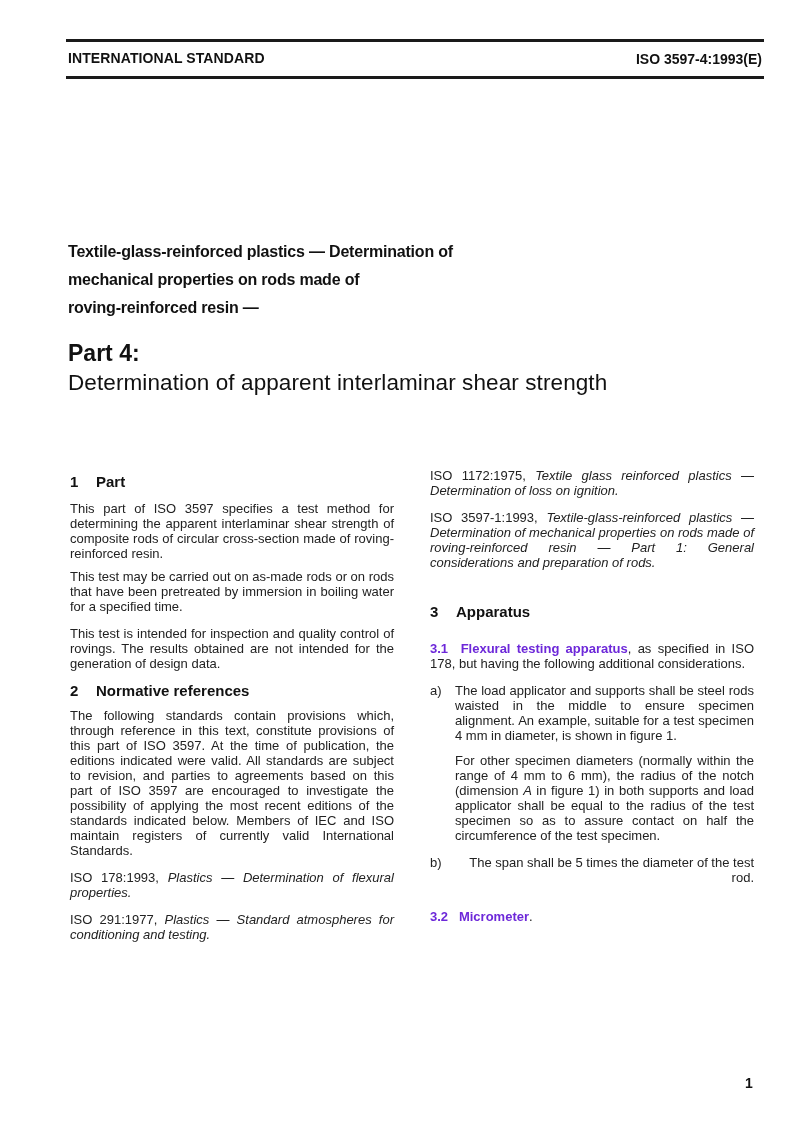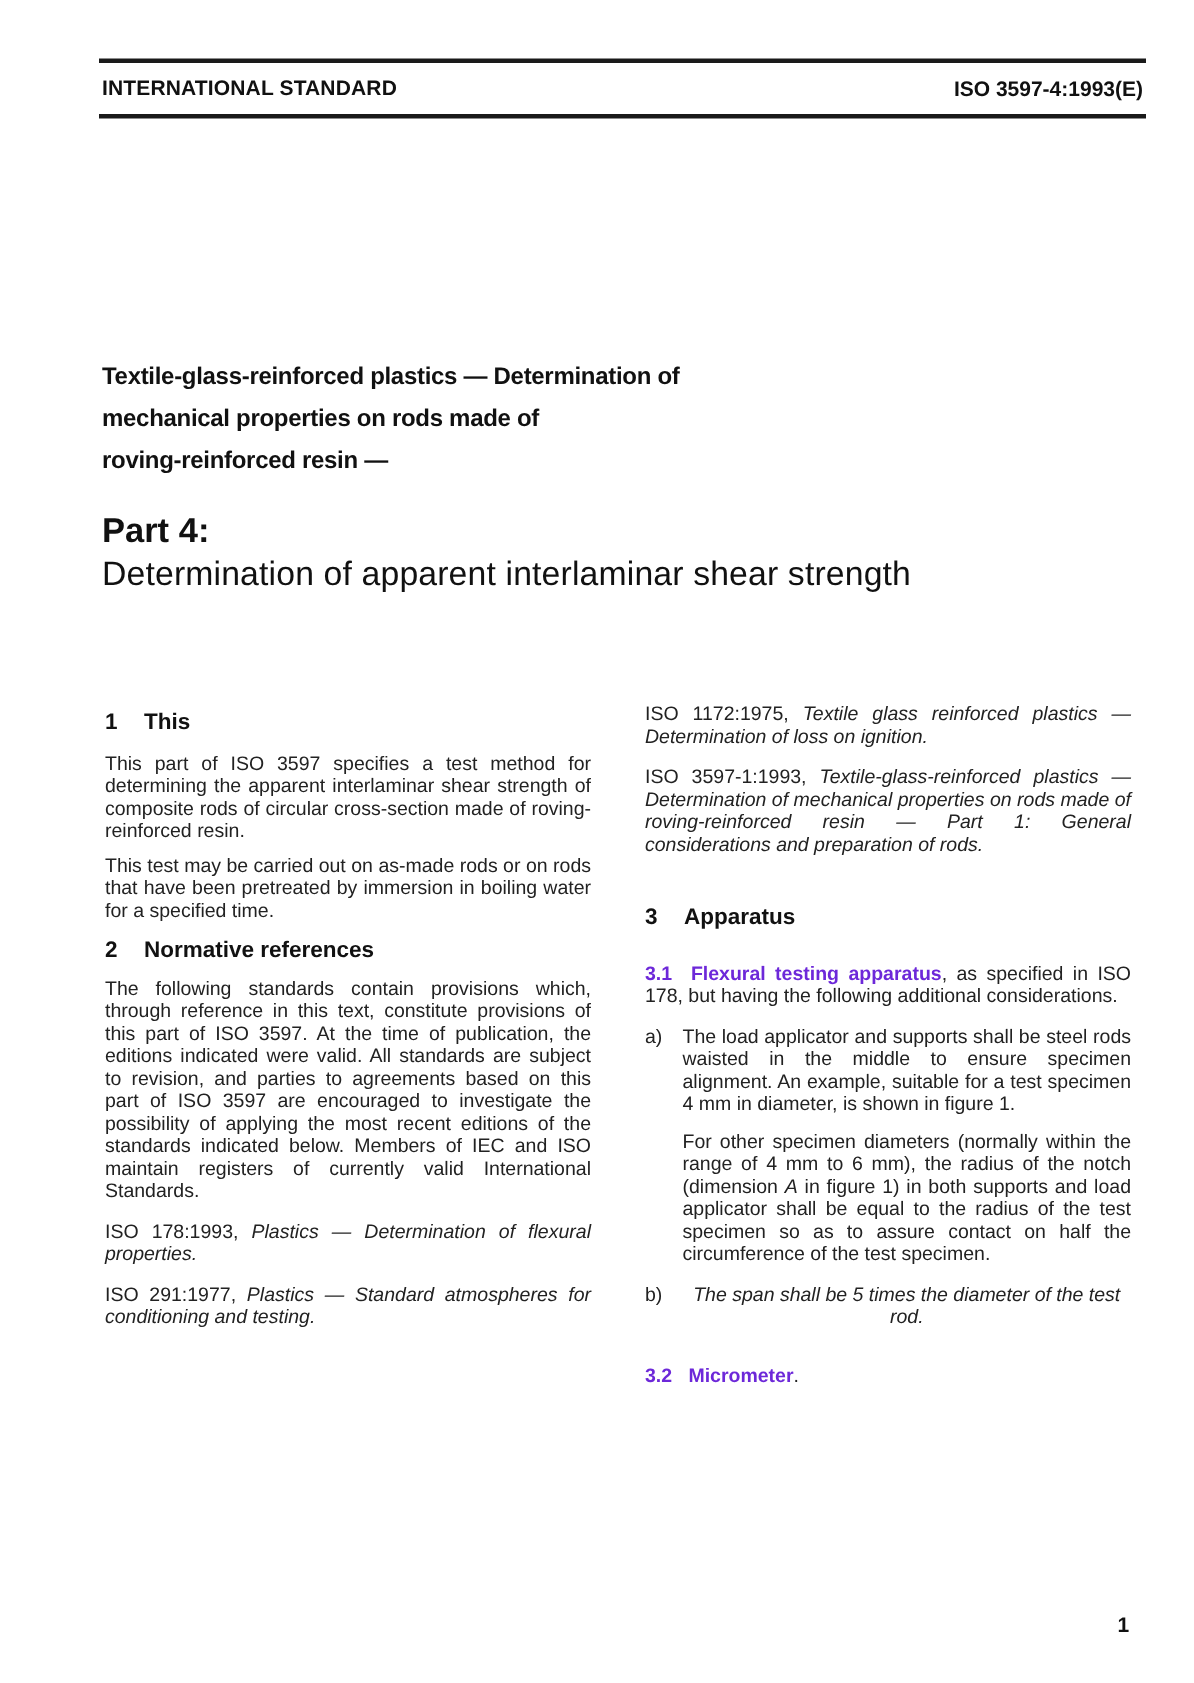--- a/index.html
+++ b/index.html
@@ -37,24 +37,25 @@
 <div class="title">
   <div>Textile-glass-reinforced plastics — Determination of</div>
   <div>mechanical properties on rods made of</div>
   <div>roving-reinforced resin —</div>
 </div>
 <div class="part">Part 4:</div>
 <div class="subtitle">Determination of apparent interlaminar shear strength</div>
 
 <div class="col col-left">
   <h2 class="h2">
-    <span class="num">1</span><span>This</span>
+    <span class="num">1</span><span>Part</span>
   </h2>
   <p class="mt12">This part of ISO 3597 specifies a test method for determining the apparent interlaminar shear strength of composite rods of circular cross-section made of roving-reinforced resin.</p>
   <p class="mt8">This test may be carried out on as-made rods or on rods that have been pretreated by immersion in boiling water for a specified time.</p>
+  <p class="mt12">This test is intended for inspection and quality control of rovings. The results obtained are not intended for the generation of design data.</p>
 
   <h2 class="h2 mt12">
     <span class="num">2</span><span>Normative references</span>
   </h2>
   <p class="mt10">The following standards contain provisions which, through reference in this text, constitute provisions of this part of ISO 3597. At the time of publication, the editions indicated were valid. All standards are subject to revision, and parties to agreements based on this part of ISO 3597 are encouraged to investigate the possibility of applying the most recent editions of the standards indicated below. Members of IEC and ISO maintain registers of currently valid International Standards.</p>
 
   <p class="mt12">
     <span>ISO 178:1993,</span>
     <i>Plastics — Determination of flexural properties.</i>
   </p>
@@ -86,21 +87,21 @@
   <div class="list-item mt12">
     <span class="lbl">a)</span>
     <p>The load applicator and supports shall be steel rods waisted in the middle to ensure specimen alignment. An example, suitable for a test specimen 4 mm in diameter, is shown in figure 1.</p>
     <p class="mt10">
       <span>For other specimen diameters (normally within the range of 4 mm to 6 mm), the radius of the notch (dimension </span><i>A</i><span> in figure 1) in both supports and load applicator shall be equal to the radius of the test specimen so as to assure contact on half the circumference of the test specimen.</span>
     </p>
   </div>
 
   <div class="list-item mt12">
     <span class="lbl">b)</span>
-    <p style="text-align:center;font-style:italic;">The span shall be 5 times the diameter of the test rod.</p>
+    <p style="text-align:right;">The span shall be 5 times the diameter of the test rod.</p>
   </div>
 
   <p style="margin-top:24px;">
     <span class="bold">3.2</span>&nbsp;&nbsp;
     <span class="bold">Micrometer</span><span>.</span>
   </p>
 </div>
 
 <div class="page-num">1</div>
 

